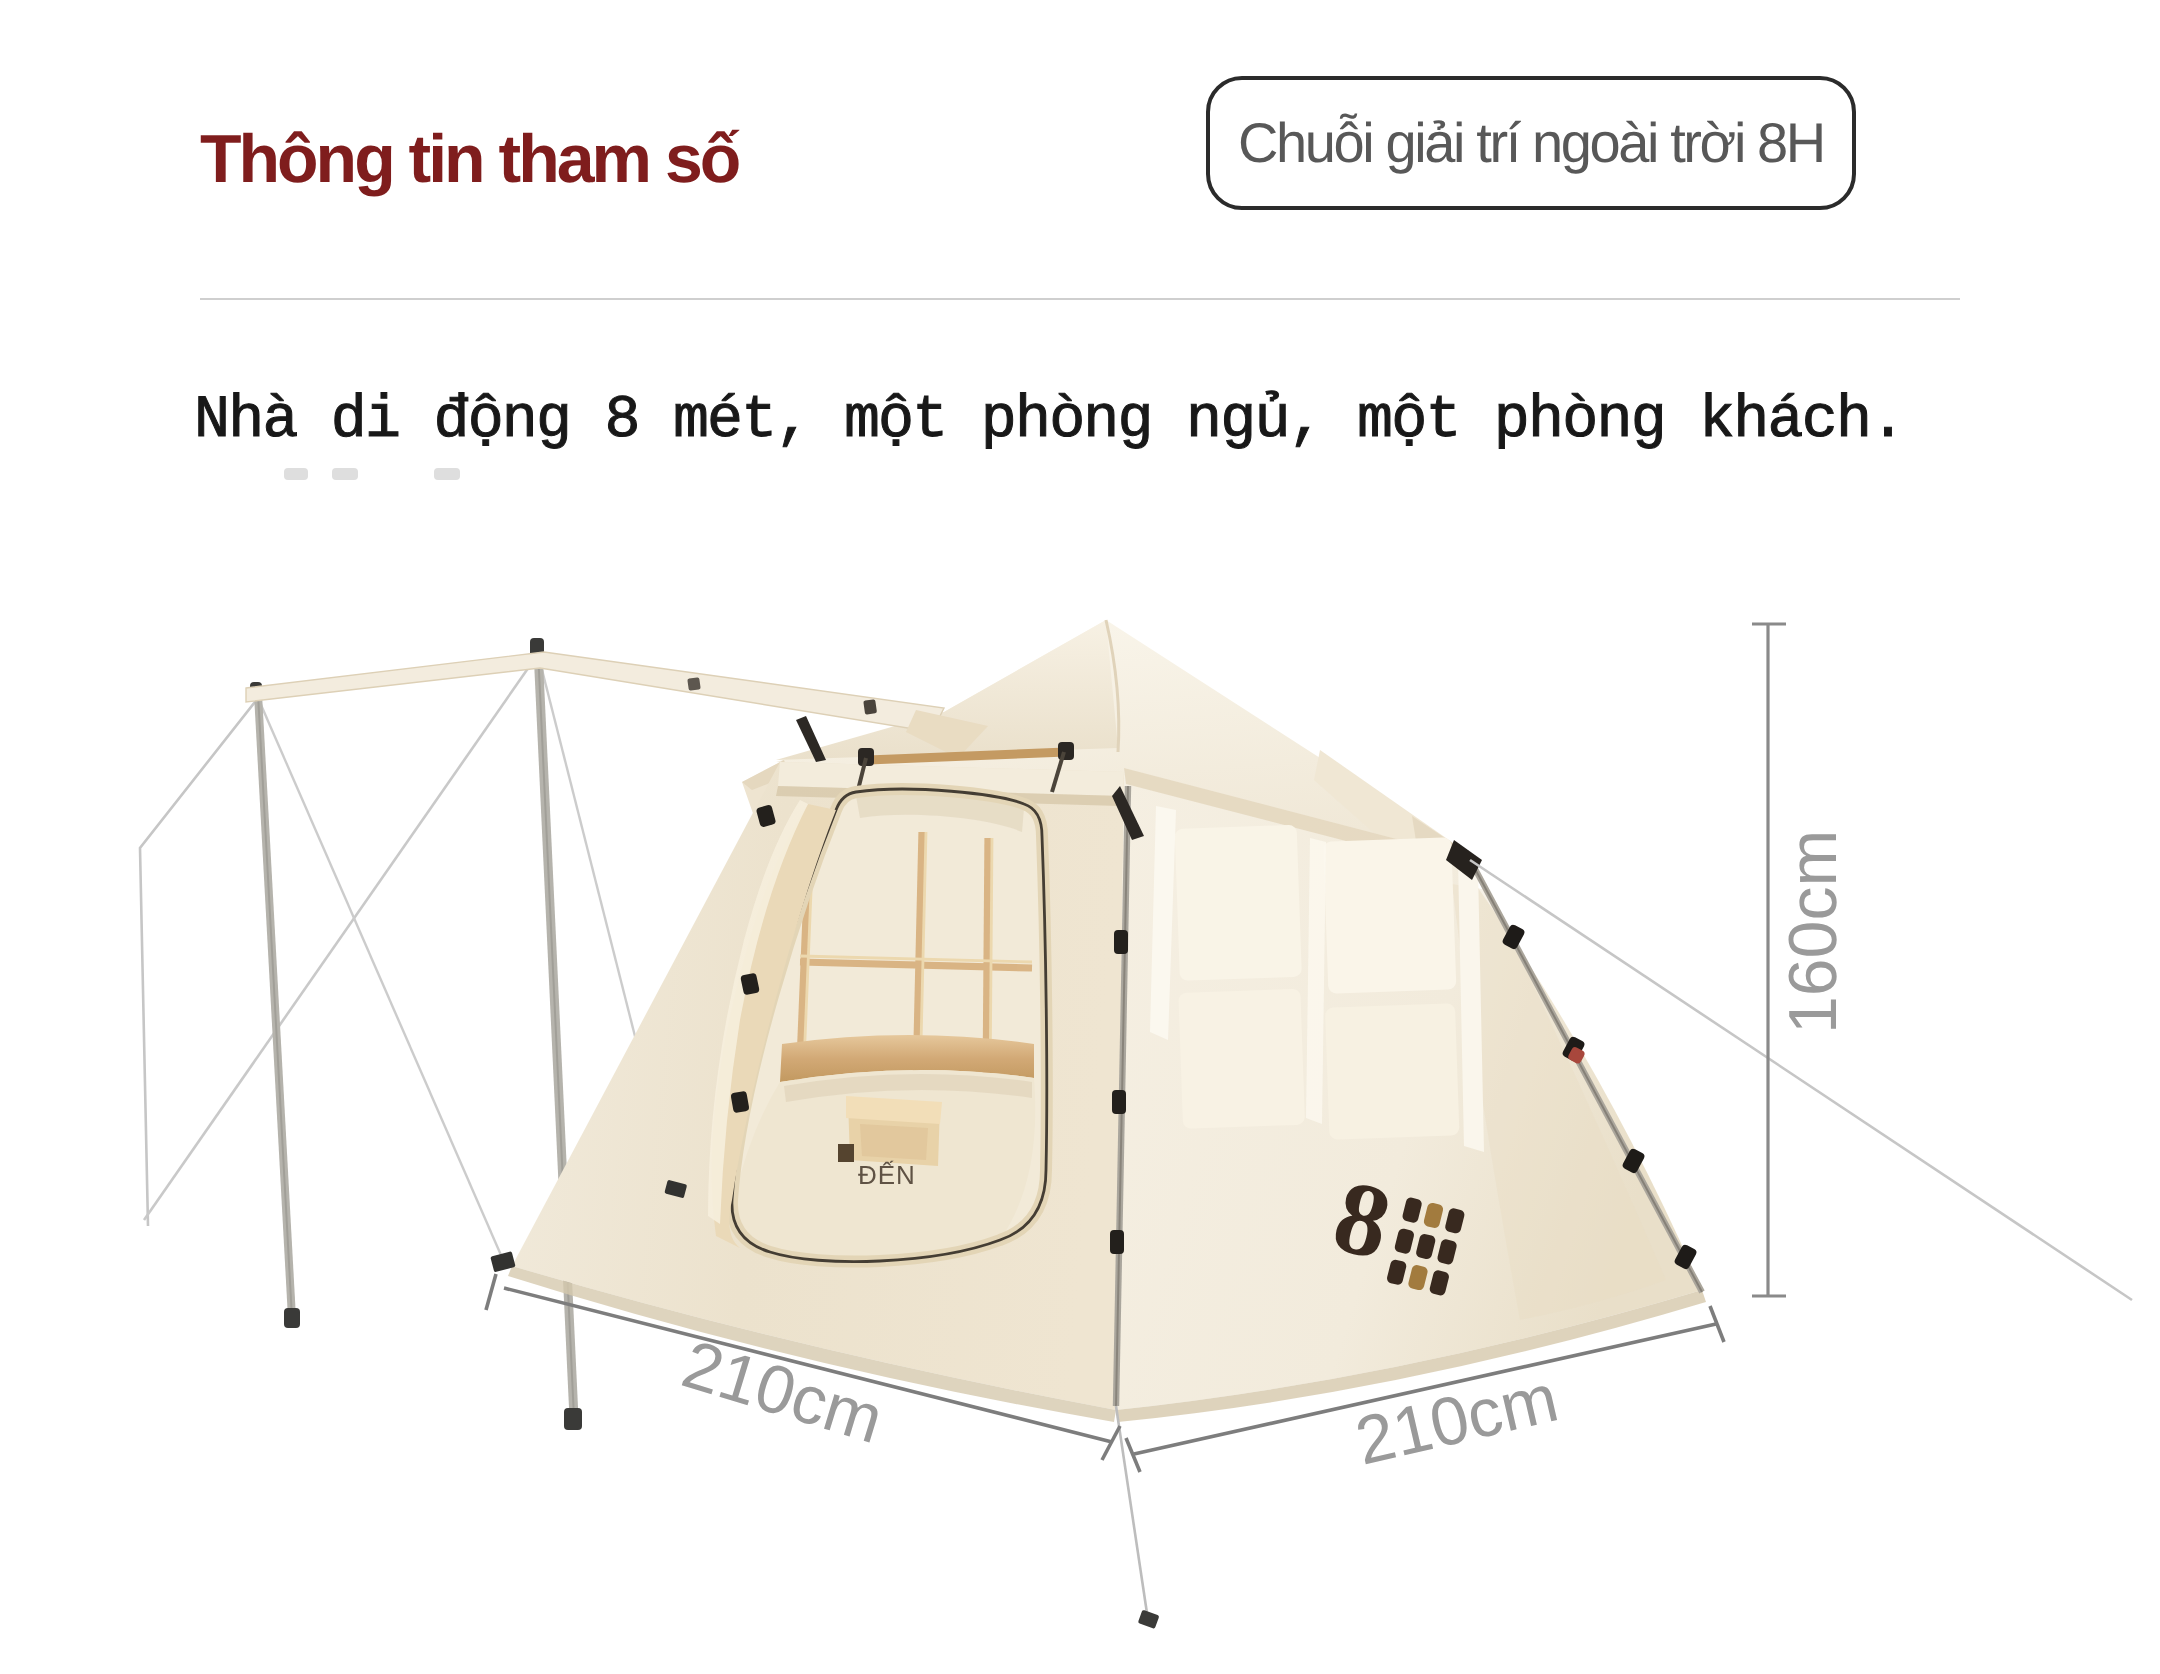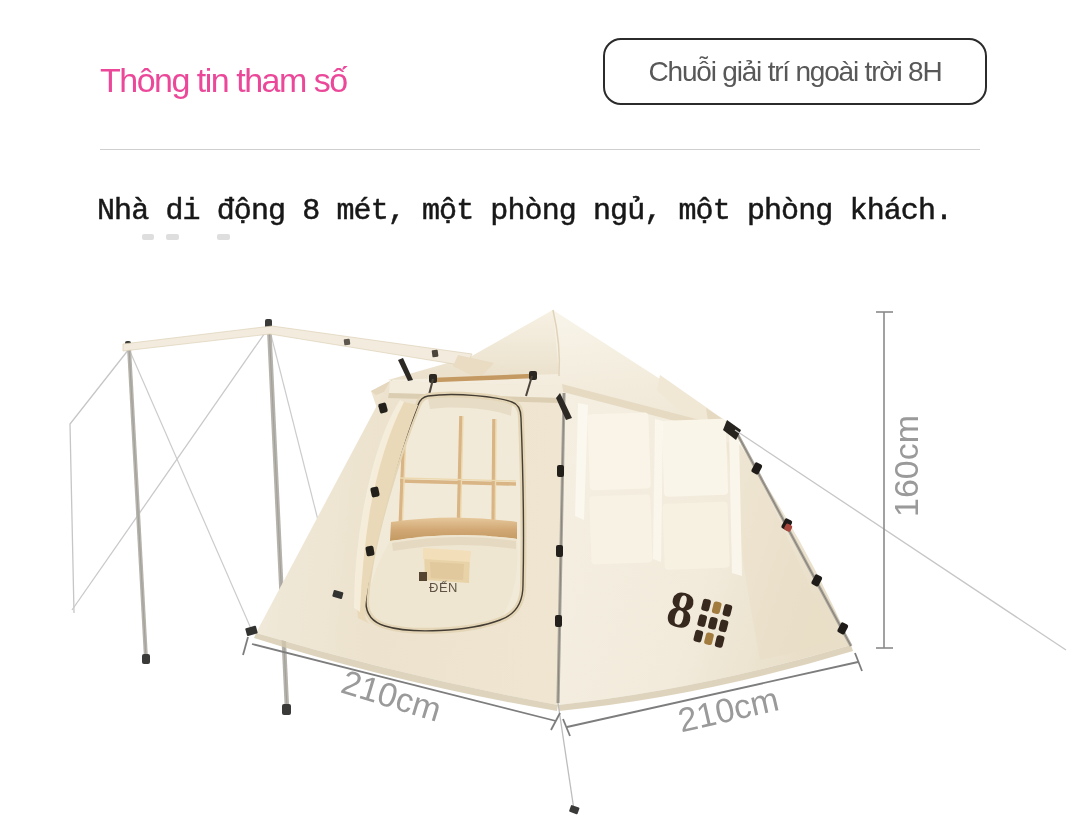--- a/index.html
+++ b/index.html
@@ -1,18 +1,18 @@
 <!DOCTYPE html>
 <html><head>
 <meta charset="utf-8">
 <style>
 html,body{margin:0;padding:0;background:#ffffff;width:1080px;height:837px;overflow:hidden;}
 body{font-family:"Liberation Sans",sans-serif;position:relative;}
-.title{position:absolute;left:100px;top:61px;font-size:34px;font-weight:normal;color:#ec4899;letter-spacing:-1.5px;}
-.btn{position:absolute;left:603px;top:38px;width:384px;height:67px;border:2px solid #2b2b2b;border-radius:18px;box-sizing:border-box;display:flex;align-items:center;justify-content:center;font-size:28px;color:#585858;letter-spacing:-1.2px;}
+.title{position:absolute;left:100px;top:61px;font-size:34px;font-weight:bold;color:#7f1d1d;letter-spacing:-1.5px;}
+.btn{position:absolute;left:603px;top:38px;width:325px;height:67px;border:2px solid #2b2b2b;border-radius:18px;box-sizing:border-box;display:flex;align-items:center;justify-content:center;font-size:28px;color:#585858;letter-spacing:-1.2px;}
 .divider{position:absolute;left:100px;top:149px;width:880px;height:1px;background:#cfcfcf;}
 .subtitle{position:absolute;left:97px;top:194px;font-size:30px;color:#181818;letter-spacing:-0.9px;font-family:Liberation Mono, monospace;-webkit-text-stroke:0.5px #181818;}
 .remnant{position:absolute;top:234px;height:6px;background:#dedede;border-radius:2px;}
 svg.tent{position:absolute;left:0;top:0;}
 </style>
 </head>
 <body>
 
 <div class="title">Thông tin tham số</div>
 

